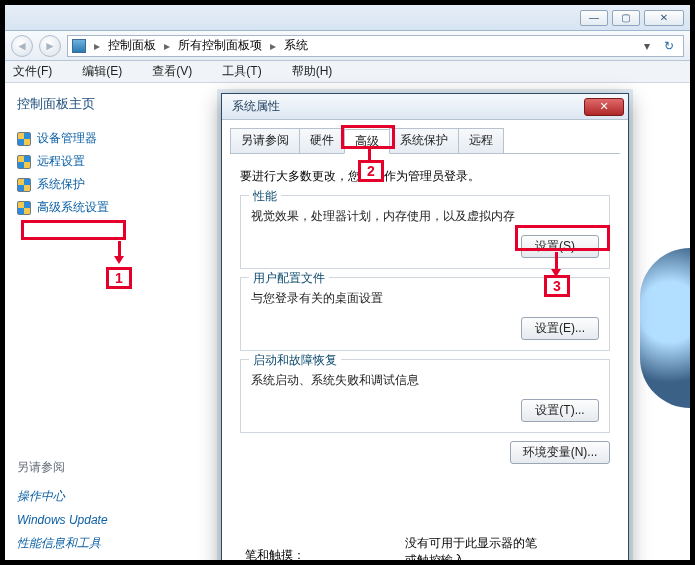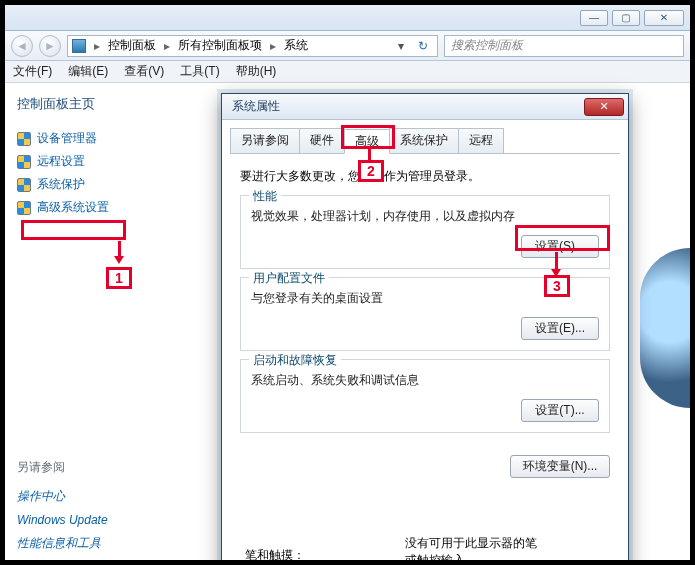--- a/index.html
+++ b/index.html
@@ -74,21 +74,21 @@
     border: 1px solid #a7b6c8;
     background: #fff;
     display:flex;align-items:center;padding:0 6px;color:#888;
     font-style: italic;
   }
   
   .menubar {
     height: 22px;
     background: #f0f3f7;
     border-bottom: 1px solid #d0d7e0;
-    display:flex;align-items:center;padding:0 8px;gap:16px;
+    display:flex;align-items:center;padding:0 8px;gap:30px;
   }
   .menubar span { color:#222; }
   .help-icon-right {
     position:absolute; right:14px; top:94px;
     width:18px;height:18px;border-radius:50%;
     background:radial-gradient(circle at 35% 30%,#bfe3ff,#3a90d0);
     border:1px solid #2a6fa3;color:#fff;font-size:11px;
     display:flex;align-items:center;justify-content:center;
   }
   
@@ -209,23 +209,20 @@
     <span class="bc-sep">▸</span>
     <span>控制面板</span>
     <span class="bc-sep">▸</span>
     <span>所有控制面板项</span>
     <span class="bc-sep">▸</span>
     <span>系统</span>
     <span style="flex:1"></span>
     <span class="bc-dd">▾</span>
     <span class="bc-refresh">↻</span>
   </div>
-  <div class="searchbox">
-    <span>搜索控制面板</span>
-  </div>
 </div>
 
 <div class="menubar">
   <span>文件(F)</span>
   <span>编辑(E)</span>
   <span>查看(V)</span>
   <span>工具(T)</span>
   <span>帮助(H)</span>
 </div>
 <div class="help-icon-right">?</div>
@@ -286,21 +283,21 @@
       <div class="group-desc">与您登录有关的桌面设置</div>
       <div class="btn-row"><span class="btn">设置(E)...</span></div>
     </div>
 
     <div class="group">
       <div class="group-title">启动和故障恢复</div>
       <div class="group-desc">系统启动、系统失败和调试信息</div>
       <div class="btn-row"><span class="btn">设置(T)...</span></div>
     </div>
 
-    <div class="btn-row" style="margin-top:22px;">
+    <div class="btn-row" style="margin-top:8px;">
       <span class="btn" style="min-width:100px;">环境变量(N)...</span>
     </div>
   </div>
   <div class="dlg-footer">
     <span class="btn">确定</span>
     <span class="btn">取消</span>
     <span class="btn" style="color:#888;">应用(A)</span>
   </div>
 </div>
 

